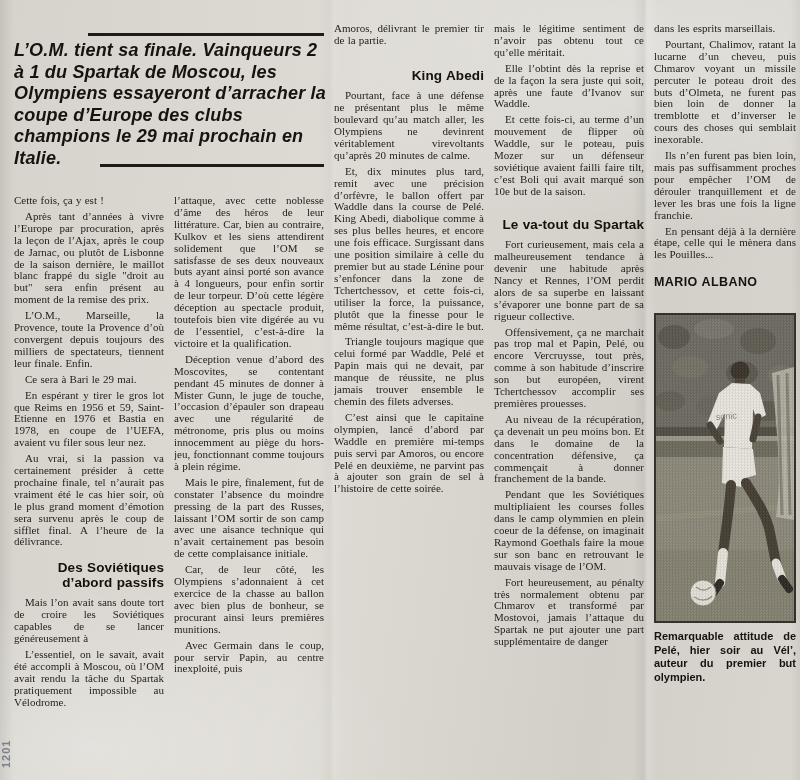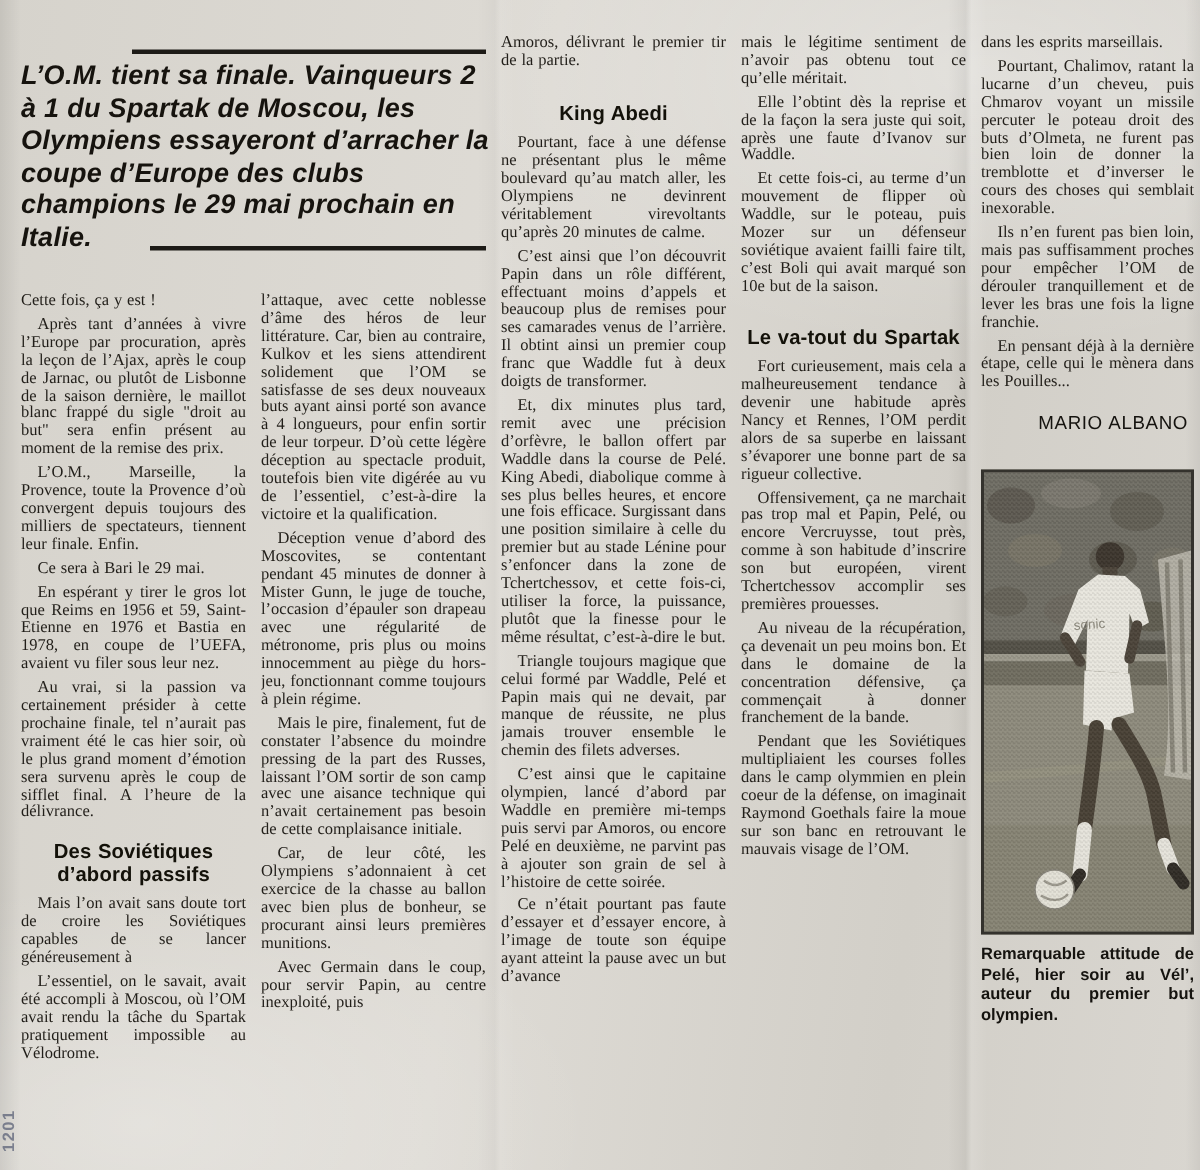--- a/index.html
+++ b/index.html
@@ -31,25 +31,25 @@
     font-size:11px;line-height:11.9px;overflow:hidden;
     word-spacing:0.5px;
   }
   .col-tall{top:8px;height:772px;margin-top:15px;}
   .col-short{top:195px;height:603px;}
   .p{margin:0 0 4px;text-indent:11px;}
   .flush{text-indent:0;}
   .sec-h{
     font-family:"Liberation Sans", sans-serif;font-weight:bold;
     font-size:13.5px;line-height:14.5px;margin:13px 0 7px;
-    text-align:center;color:#131109;letter-spacing:0.1px;
+    text-align:right;color:#131109;letter-spacing:0.1px;
   }
   .byline{
-    font-family:"Liberation Sans", sans-serif;font-weight:normal;
-    font-size:12.5px;text-align:right;margin:16px 4px 0 0;color:#15130f;
+    font-family:"Liberation Sans", sans-serif;font-weight:bold;
+    font-size:12.5px;margin:16px 4px 0 0;color:#15130f;
     letter-spacing:0.4px;
   }
   
   .photo-frame{
     position:relative;margin-top:24px;width:138px;height:306px;
     border:2px solid #34322d;background:#8e8b80;overflow:hidden;
   }
   .photo-frame svg{position:absolute;left:0;top:0;}
   .grain{
     position:absolute;inset:0;opacity:0.5;pointer-events:none;
@@ -99,36 +99,35 @@
     <p class="p">Déception venue d’abord des Moscovites, se contentant pendant 45 minutes de donner à Mister Gunn, le juge de touche, l’occasion d’épauler son drapeau avec une régularité de métronome, pris plus ou moins innocemment au piège du hors-jeu, fonctionnant comme toujours à plein régime.</p>
     <p class="p">Mais le pire, finalement, fut de constater l’absence du moindre pressing de la part des Russes, laissant l’OM sortir de son camp avec une aisance technique qui n’avait certainement pas besoin de cette complaisance initiale.</p>
     <p class="p">Car, de leur côté, les Olympiens s’adonnaient à cet exercice de la chasse au ballon avec bien plus de bonheur, se procurant ainsi leurs premières munitions.</p>
     <p class="p">Avec Germain dans le coup, pour servir Papin, au centre inexploité, puis</p>
   </div>
 
   <div class="col col-tall" style="left:334px">
     <p class="p flush">Amoros, délivrant le premier tir de la partie.</p>
     <div class="sec-h" style="margin-top:22px">King Abedi</div>
     <p class="p">Pourtant, face à une défense ne présentant plus le même boulevard qu’au match aller, les Olympiens ne devinrent véritablement virevoltants qu’après 20 minutes de calme.</p>
-    <p class="p">C’est ainsi que l’on découvrit Papin dans un rôle différent, effectuant moins d’appels et beaucoup plus de remises pour ses camarades venus de l’arrière. Il obtint ainsi un premier coup franc que Waddle fut à deux doigts de transformer.</p>
     <p class="p">Et, dix minutes plus tard, remit avec une précision d’orfèvre, le ballon offert par Waddle dans la course de Pelé. King Abedi, diabolique comme à ses plus belles heures, et encore une fois efficace. Surgissant dans une position similaire à celle du premier but au stade Lénine pour s’enfoncer dans la zone de Tchertchessov, et cette fois-ci, utiliser la force, la puissance, plutôt que la finesse pour le même résultat, c’est-à-dire le but.</p>
     <p class="p">Triangle toujours magique que celui formé par Waddle, Pelé et Papin mais qui ne devait, par manque de réussite, ne plus jamais trouver ensemble le chemin des filets adverses.</p>
     <p class="p">C’est ainsi que le capitaine olympien, lancé d’abord par Waddle en première mi-temps puis servi par Amoros, ou encore Pelé en deuxième, ne parvint pas à ajouter son grain de sel à l’histoire de cette soirée.</p>
-    <p class="p">Ce n’était pourtant pas faute d’essayer et d’essayer encore, à l’image de toute son équipe ayant atteint la pause avec un but d’avance</p>
   </div>
 
   <div class="col col-tall" style="left:494px">
     <p class="p flush">mais le légitime sentiment de n’avoir pas obtenu tout ce qu’elle méritait.</p>
     <p class="p">Elle l’obtint dès la reprise et de la façon la sera juste qui soit, après une faute d’Ivanov sur Waddle.</p>
     <p class="p">Et cette fois-ci, au terme d’un mouvement de flipper où Waddle, sur le poteau, puis Mozer sur un défenseur soviétique avaient failli faire tilt, c’est Boli qui avait marqué son 10e but de la saison.</p>
     <div class="sec-h" style="margin-top:20px">Le va-tout du Spartak</div>
     <p class="p">Fort curieusement, mais cela a malheureusement tendance à devenir une habitude après Nancy et Rennes, l’OM perdit alors de sa superbe en laissant s’évaporer une bonne part de sa rigueur collective.</p>
     <p class="p">Offensivement, ça ne marchait pas trop mal et Papin, Pelé, ou encore Vercruysse, tout près, comme à son habitude d’inscrire son but européen, virent Tchertchessov accomplir ses premières prouesses.</p>
     <p class="p">Au niveau de la récupération, ça devenait un peu moins bon. Et dans le domaine de la concentration défensive, ça commençait à donner franchement de la bande.</p>
     <p class="p">Pendant que les Soviétiques multipliaient les courses folles dans le camp olymmien en plein coeur de la défense, on imaginait Raymond Goethals faire la moue sur son banc en retrouvant le mauvais visage de l’OM.</p>
+    <p class="p">Fort heureusement, au pénalty très normalement obtenu par Chmarov et transformé par Mostovoi, jamais l’attaque du Spartak ne put ajouter une part supplémentaire de danger</p>
   </div>
 
   <div class="col col-tall" style="left:654px;width:142px">
     <p class="p flush">dans les esprits marseillais.</p>
     <p class="p">Pourtant, Chalimov, ratant la lucarne d’un cheveu, puis Chmarov voyant un missile percuter le poteau droit des buts d’Olmeta, ne furent pas bien loin de donner la tremblotte et d’inverser le cours des choses qui semblait inexorable.</p>
     <p class="p">Ils n’en furent pas bien loin, mais pas suffisamment proches pour empêcher l’OM de dérouler tranquillement et de lever les bras une fois la ligne franchie.</p>
     <p class="p">En pensant déjà à la dernière étape, celle qui le mènera dans les Pouilles...</p>
     <div class="byline">MARIO ALBANO</div>
 
     <div class="photo-frame">

